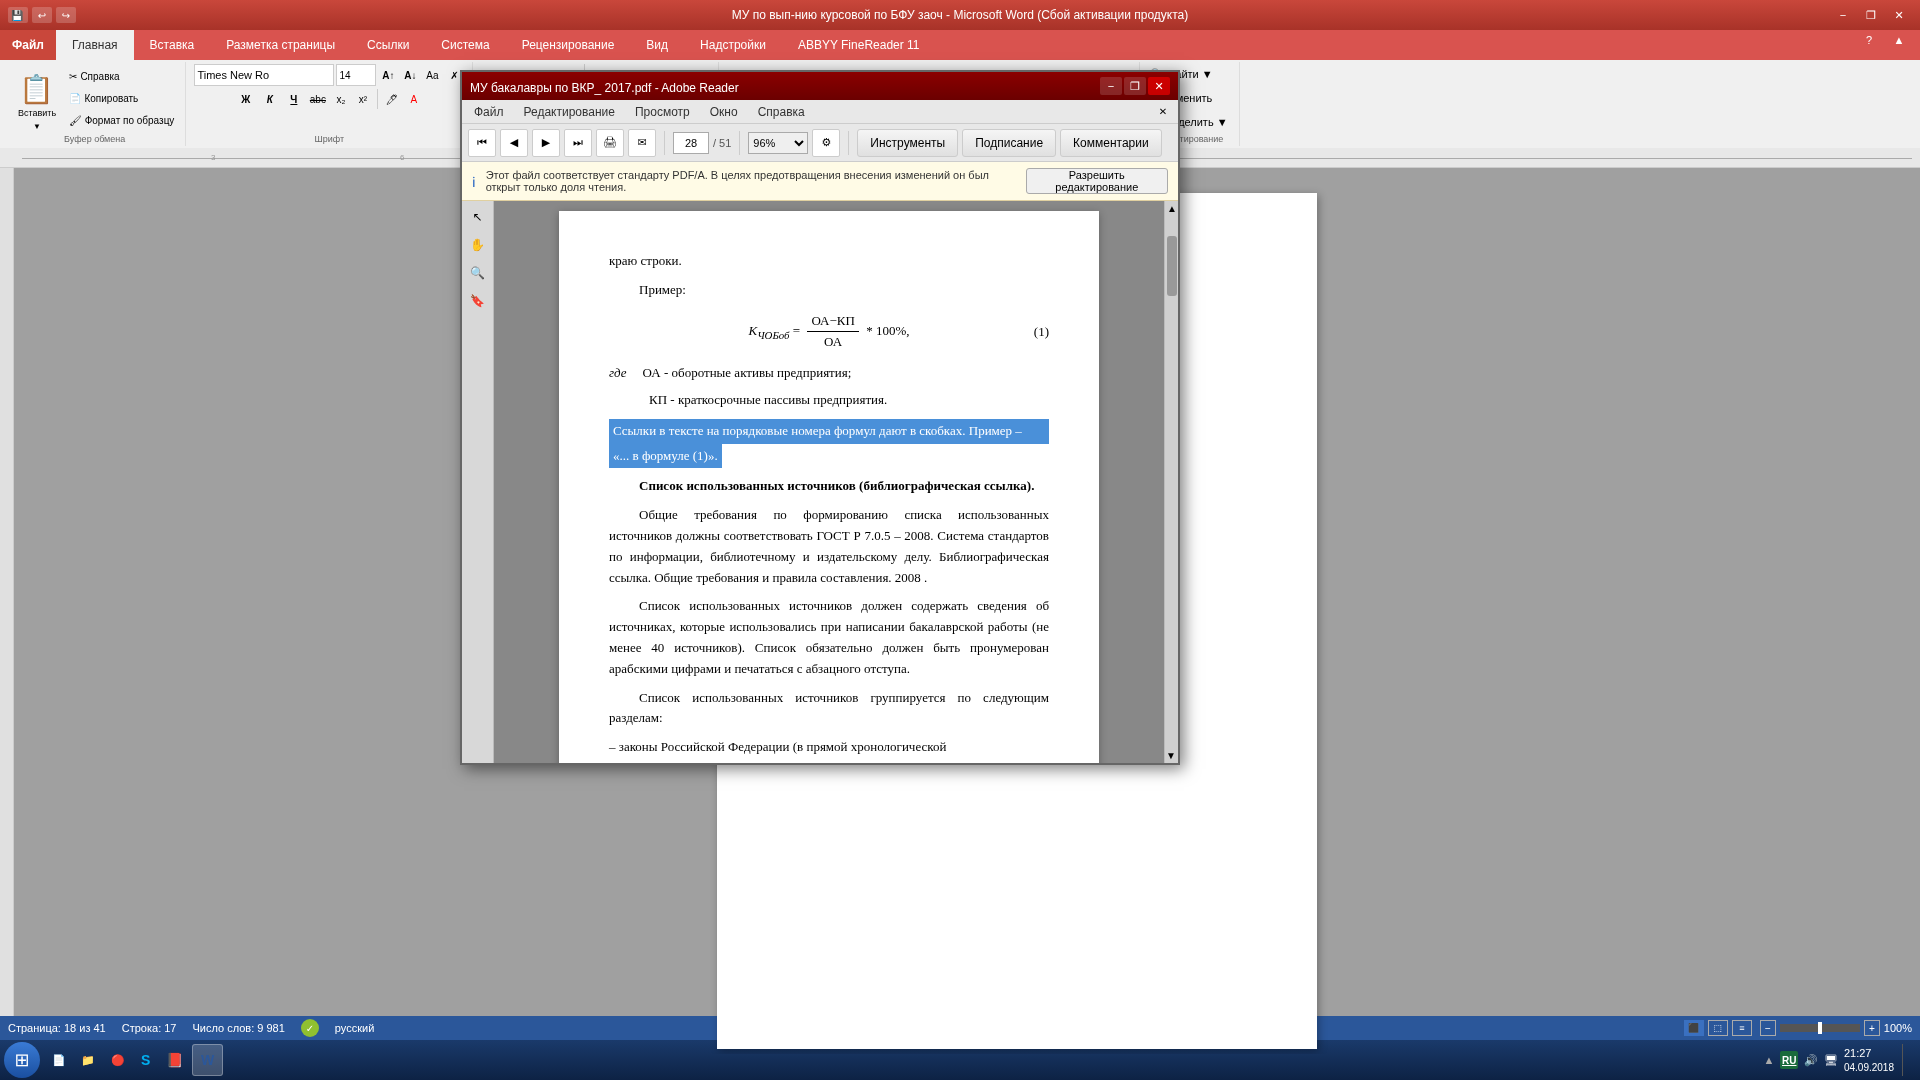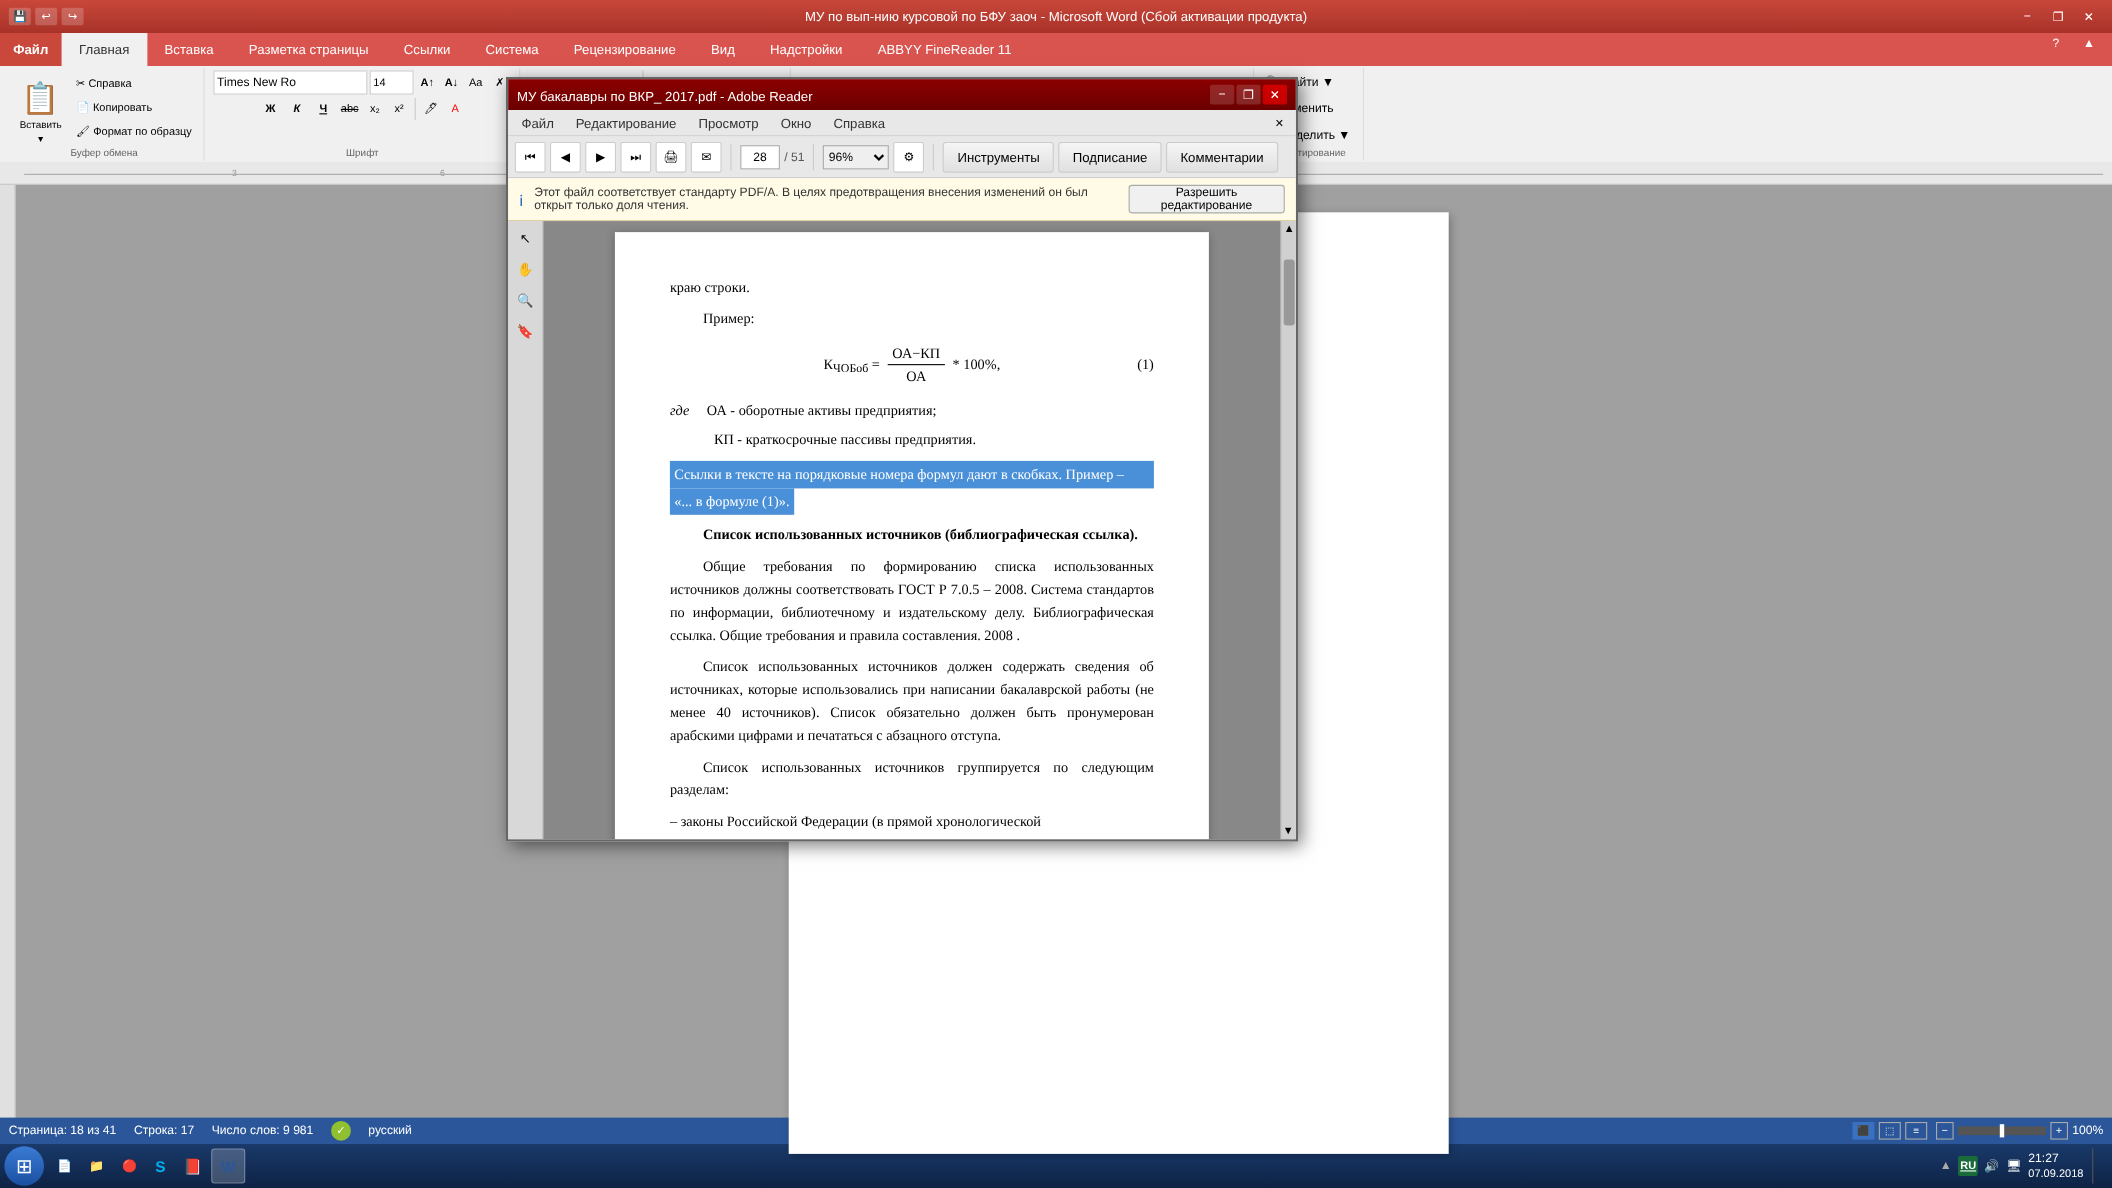--- a/index.html
+++ b/index.html
@@ -358,21 +358,21 @@
 
       <div class="adobe-content">
         <div class="pdf-page">
           <div class="pdf-text">краю строки.</div>
           <div class="pdf-text pdf-indent">
             <span>Пример:</span>
           </div>
 
           
           <div class="formula-line">
-            <span style="">К<sub>ЧОБоб</sub></span>
+            <span style="font-style:italic;">К<sub>ЧОБоб</sub></span>
             <span> = </span>
             <span style="display:inline-flex; flex-direction:column; align-items:center; vertical-align:middle; margin: 0 4px;">
               <span style="border-bottom: 1px solid black; padding: 0 4px;">ОА−КП</span>
               <span style="padding: 0 4px;">ОА</span>
             </span>
             <span> * 100%,</span>
             <span class="formula-num">(1)</span>
           </div>
 
           <div style="display:flex; gap:16px; margin-bottom:6px;">
@@ -429,19 +429,19 @@
 
     <div style="margin-left:auto; display:flex; align-items:center; gap:6px; color:white; font-size:11px; padding-right:8px;">
       <span style="color:#aaa; cursor:pointer;">▲</span>
       <div style="width:18px;height:18px;background:#1a6b3c;border-radius:2px;display:flex;align-items:center;justify-content:center;font-size:10px;font-weight:bold;cursor:pointer;">
         <span style="color:white;text-decoration:underline;">RU</span>
       </div>
       <span style="cursor:pointer;">🔊</span>
       <span style="cursor:pointer;">🖥</span>
       <div class="clock">
         <div>21:27</div>
-        <div style="font-size:10px;">07.09.2018</div>
+        <div style="font-size:10px;">04.09.2018</div>
       </div>
       <span style="width:6px;height:32px;border-left:1px solid #555;cursor:pointer;margin-left:2px;"></span>
     </div>
   </div>
 
 </div>
 
 </body></html>

